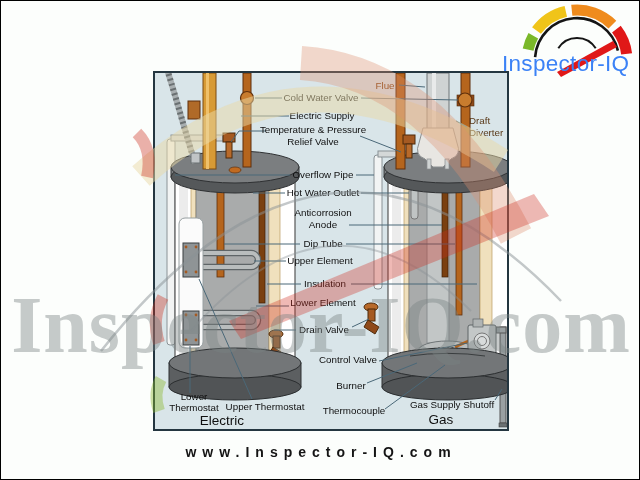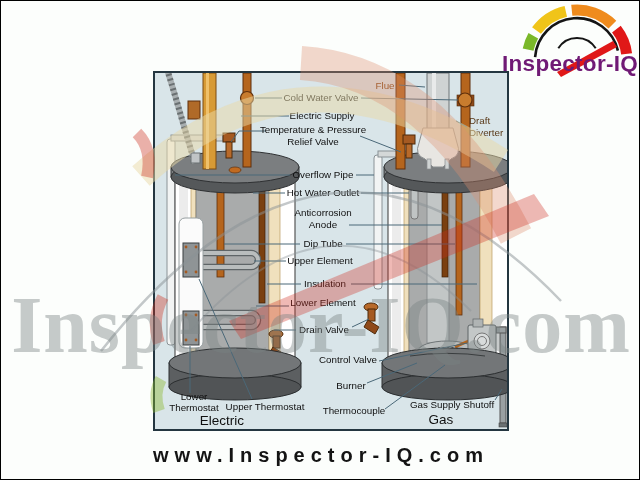--- a/index.html
+++ b/index.html
@@ -6,21 +6,21 @@
   #stage{
     position:relative;width:640px;height:480px;overflow:hidden;
     background:#fcfefc;border:1px solid #000;box-sizing:border-box;
     font-family:"Liberation Sans",sans-serif;
   }
   
   #logo{position:absolute;left:500px;top:0;width:140px;height:82px;}
   #logo svg{position:absolute;left:4px;top:1px;}
   #logo-text{
     position:absolute;left:1px;top:50px;width:139px;
-    font-size:22.5px;font-weight:bold;letter-spacing:.3px;color:#701a75;white-space:nowrap;
+    font-size:22.5px;font-weight:normal;letter-spacing:.3px;color:#3b82f6;white-space:nowrap;
   }
   
   #panel{
     position:absolute;left:152px;top:70px;width:356px;height:360px;
     box-sizing:border-box;border:2px solid #243640;background:#d9e5e9;text-align:center;
   }
   #panel svg{display:block;}
   .lbl{font-size:9.8px;fill:#101010;}
   .lbl-accent{fill:#8a4a16;}
   .lbl-accent2{fill:#5a3a1a;}
@@ -29,21 +29,21 @@
   
   #wm-arcs{position:absolute;left:0;top:0;width:640px;height:480px;pointer-events:none;}
   #wm-text{
     position:absolute;left:0;top:284px;width:640px;text-align:center;pointer-events:none;
     font-family:"Liberation Serif",serif;font-weight:bold;font-size:80px;line-height:1;
     letter-spacing:1px;color:rgba(122,130,130,0.42);white-space:nowrap;
   }
   
   #footer{
     position:absolute;left:0;top:443px;width:640px;text-align:center;
-    font-size:20px;font-weight:bold;letter-spacing:6px;color:#141414;white-space:nowrap;
+    font-size:14px;font-weight:bold;letter-spacing:6px;color:#141414;white-space:nowrap;
   }
 </style>
 </head>
 <body>
 
 <div id="stage">
 
   <div id="logo">
     <svg width="132" height="80" viewBox="0 0 132 80">
       <path d="M 23.1 47.6 A 50 50 0 0 1 28.3 33.8" stroke="#7ab829" stroke-width="11" fill="none"></path>

